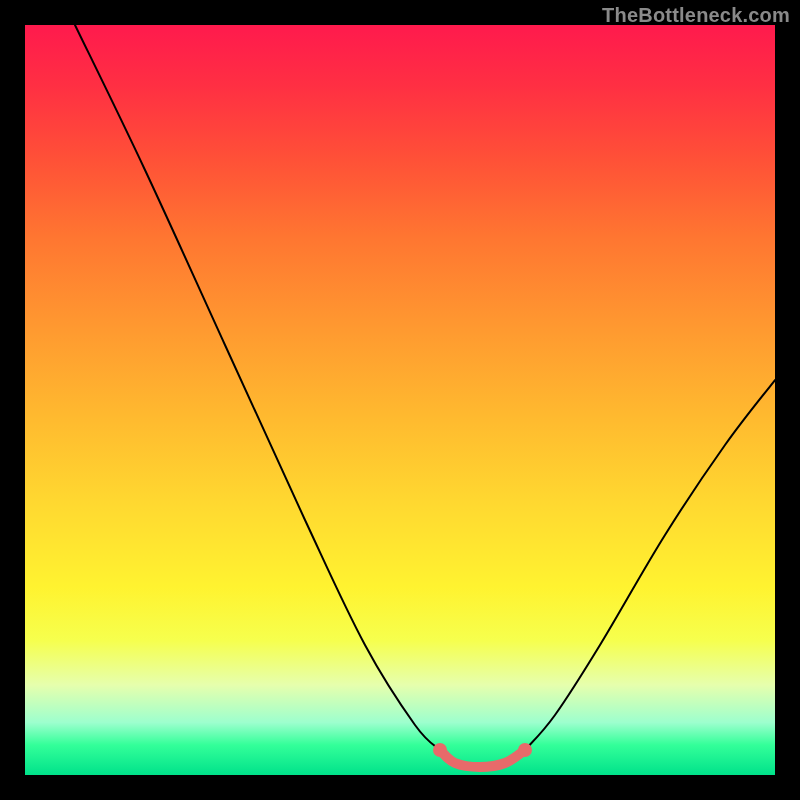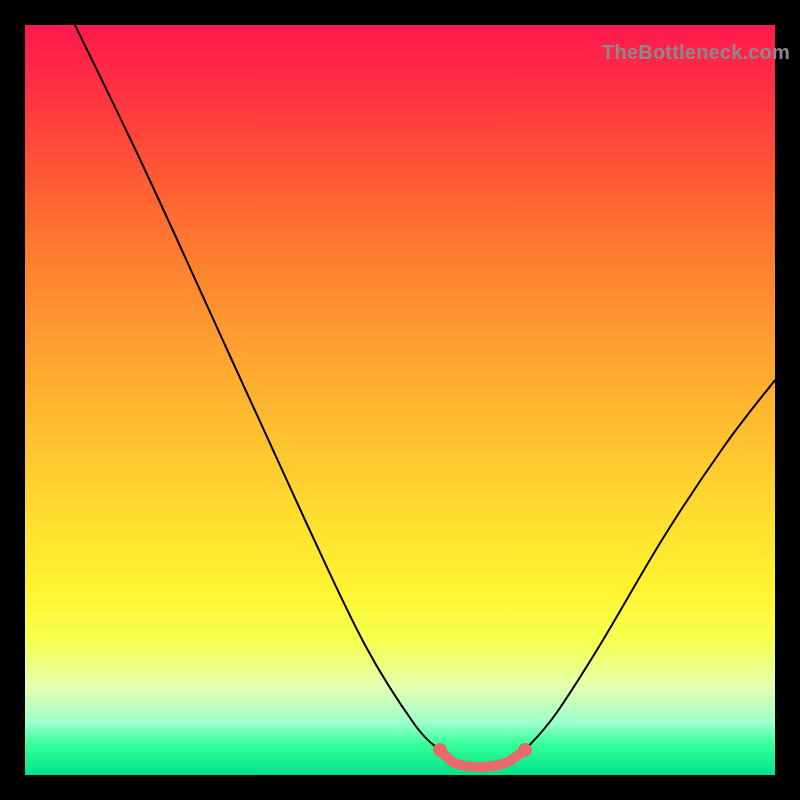--- a/index.html
+++ b/index.html
@@ -65,21 +65,20 @@
   }
   .watermark {
     position: absolute;
     top: 4px;
     right: 10px;
     font-family: Arial, Helvetica, sans-serif;
     font-size: 20px;
     color: #8a8a8a;
     font-weight: 600;
     letter-spacing: 0.2px;
-    margin-top: 37px;
   }
 </style>
 </head>
 <body>
 
 <div class="frame">
   <div class="plot">
     <svg class="svg-layer" viewBox="0 0 750 750" preserveAspectRatio="none">
       <path id="left-path" class="curve" d="M 50 0 C 62.6 26.099999999999998, 93 87.4, 120 145 C 147 202.6, 171.2 257, 200 320 C 228.8 383, 254.8 441, 280 495 C 305.2 549, 320.2 583.1, 340 620 C 359.8 656.9, 376.5 681.1, 390 700 C 403.5 718.9, 410.5 720.5, 415 725"></path>
       <path id="right-path" class="curve" d="M 500 725 C 505.4 718.7, 516.5 708.9, 530 690 C 543.5 671.1, 555.2 652.4, 575 620 C 594.8 587.6, 617.5 546, 640 510 C 662.5 474, 680.2 447.9, 700 420 C 719.8 392.1, 741 366.7, 750 355"></path>

